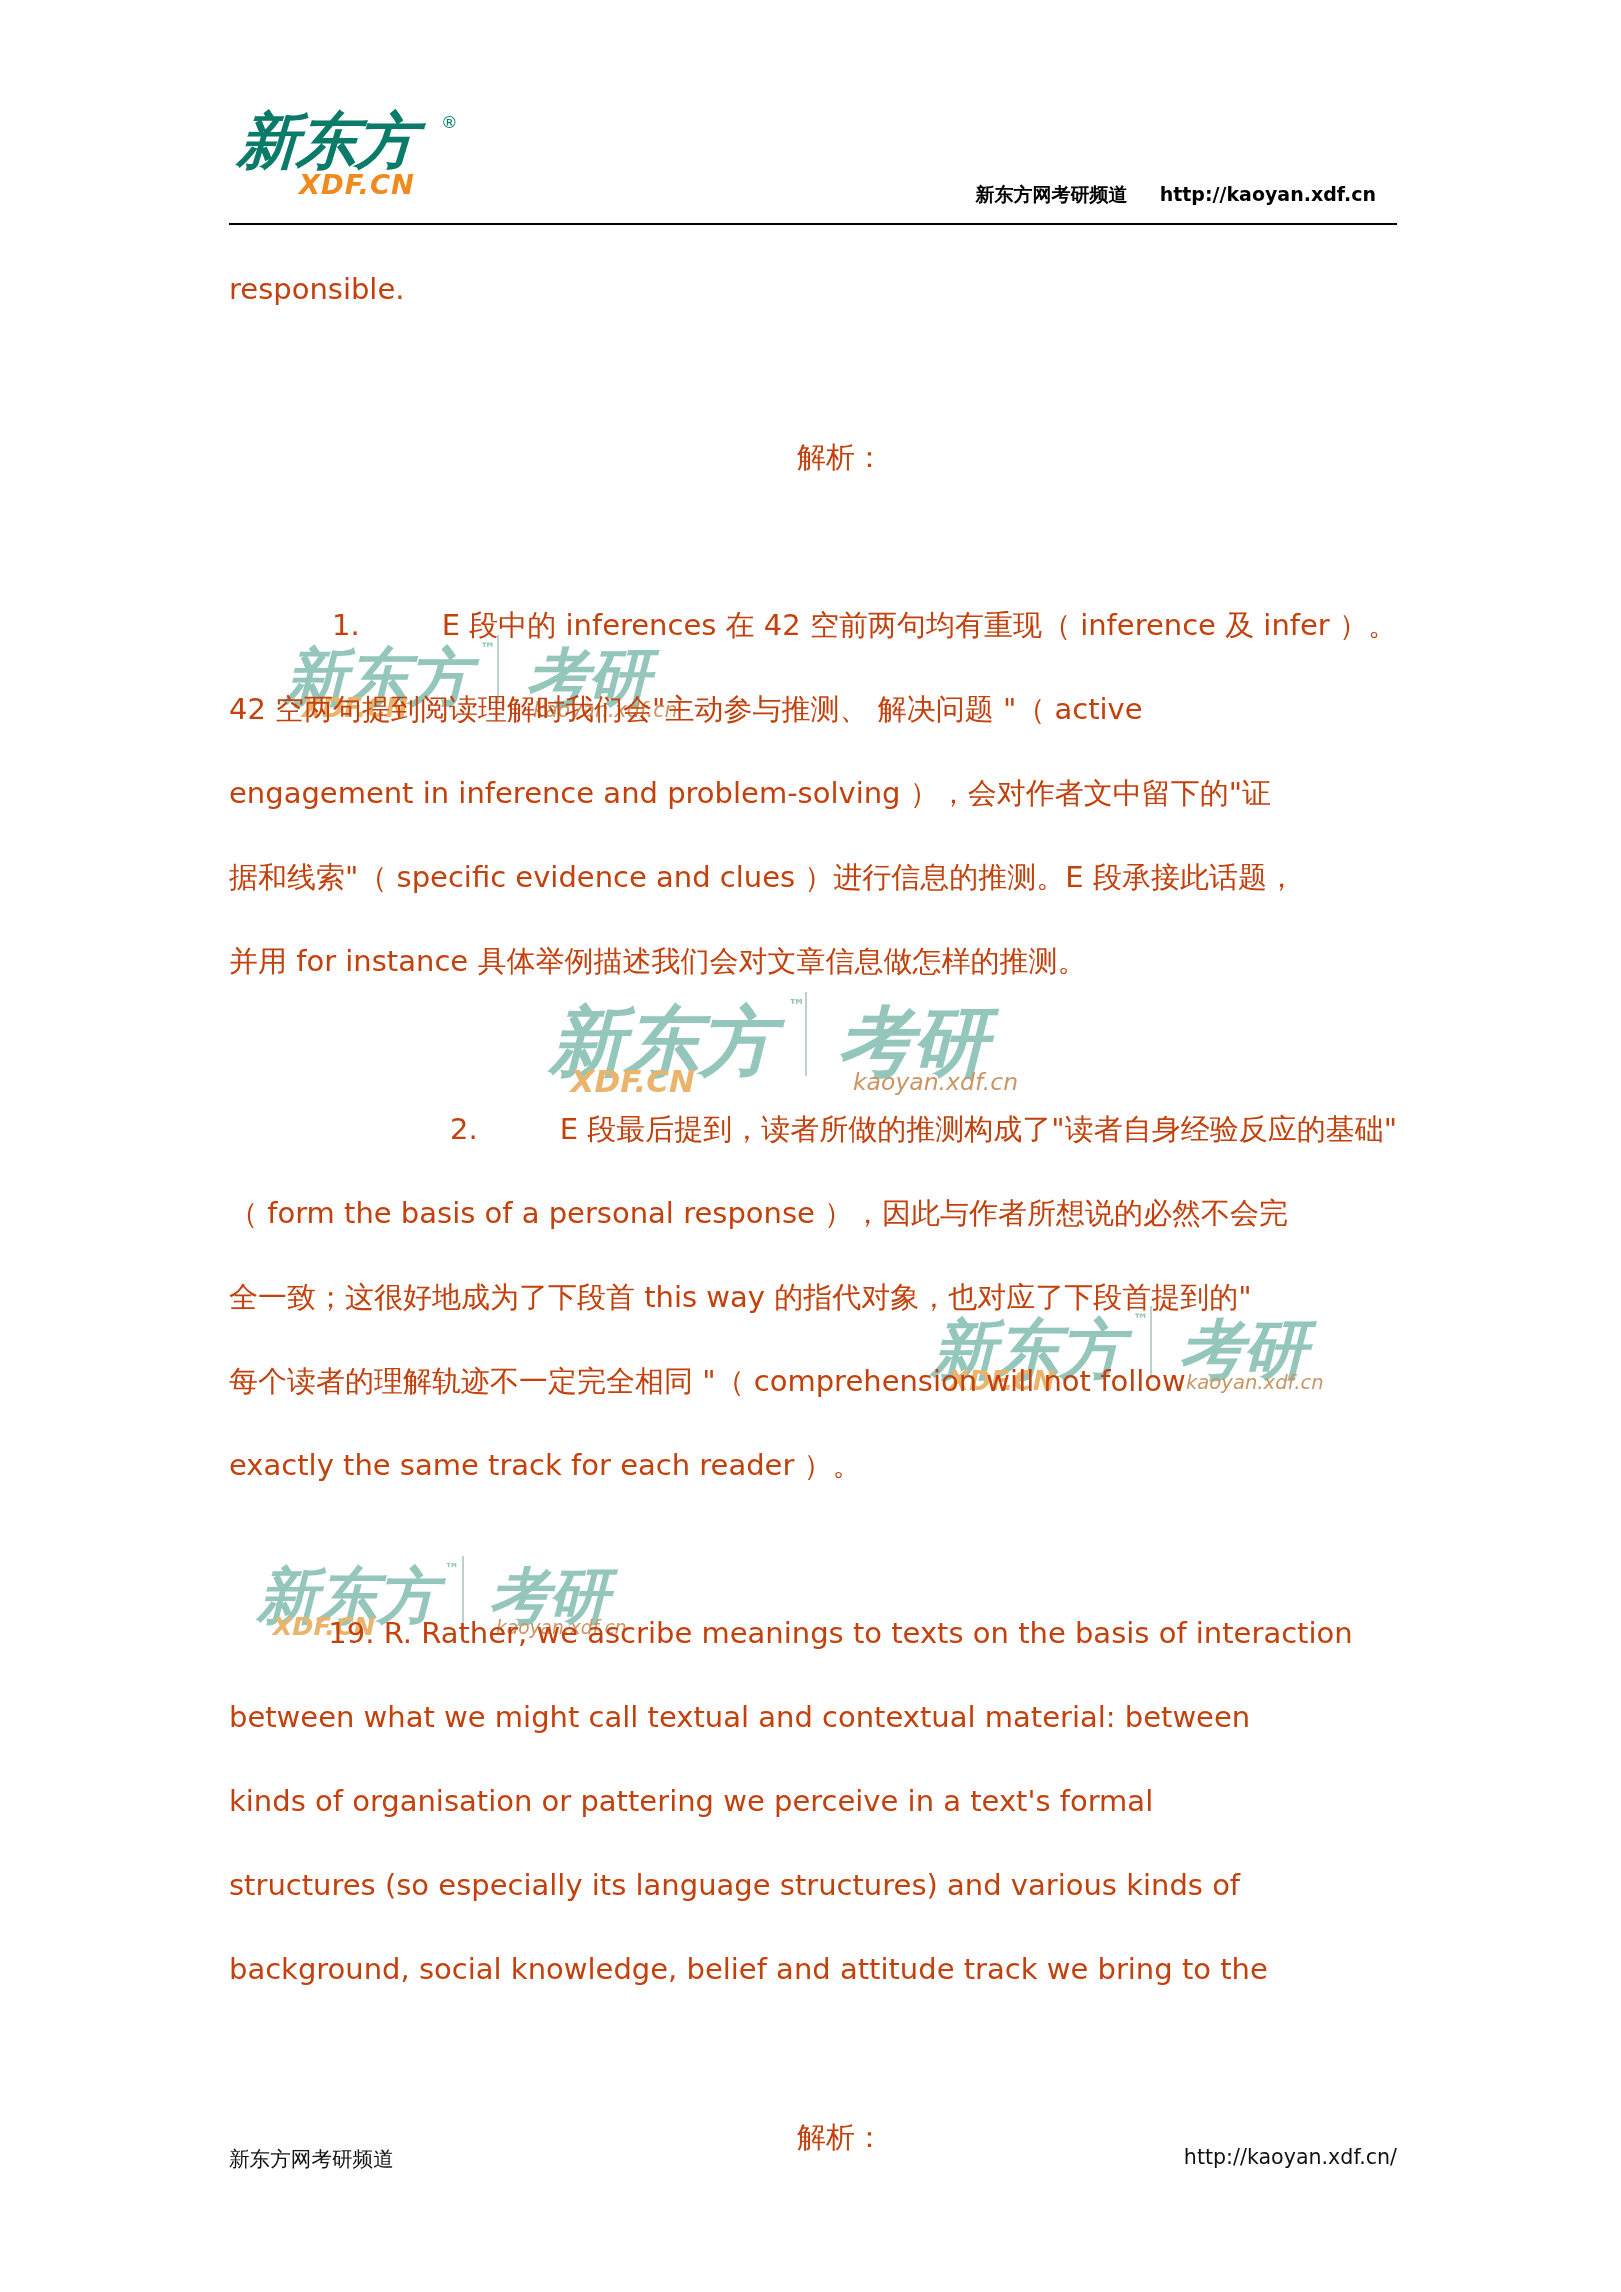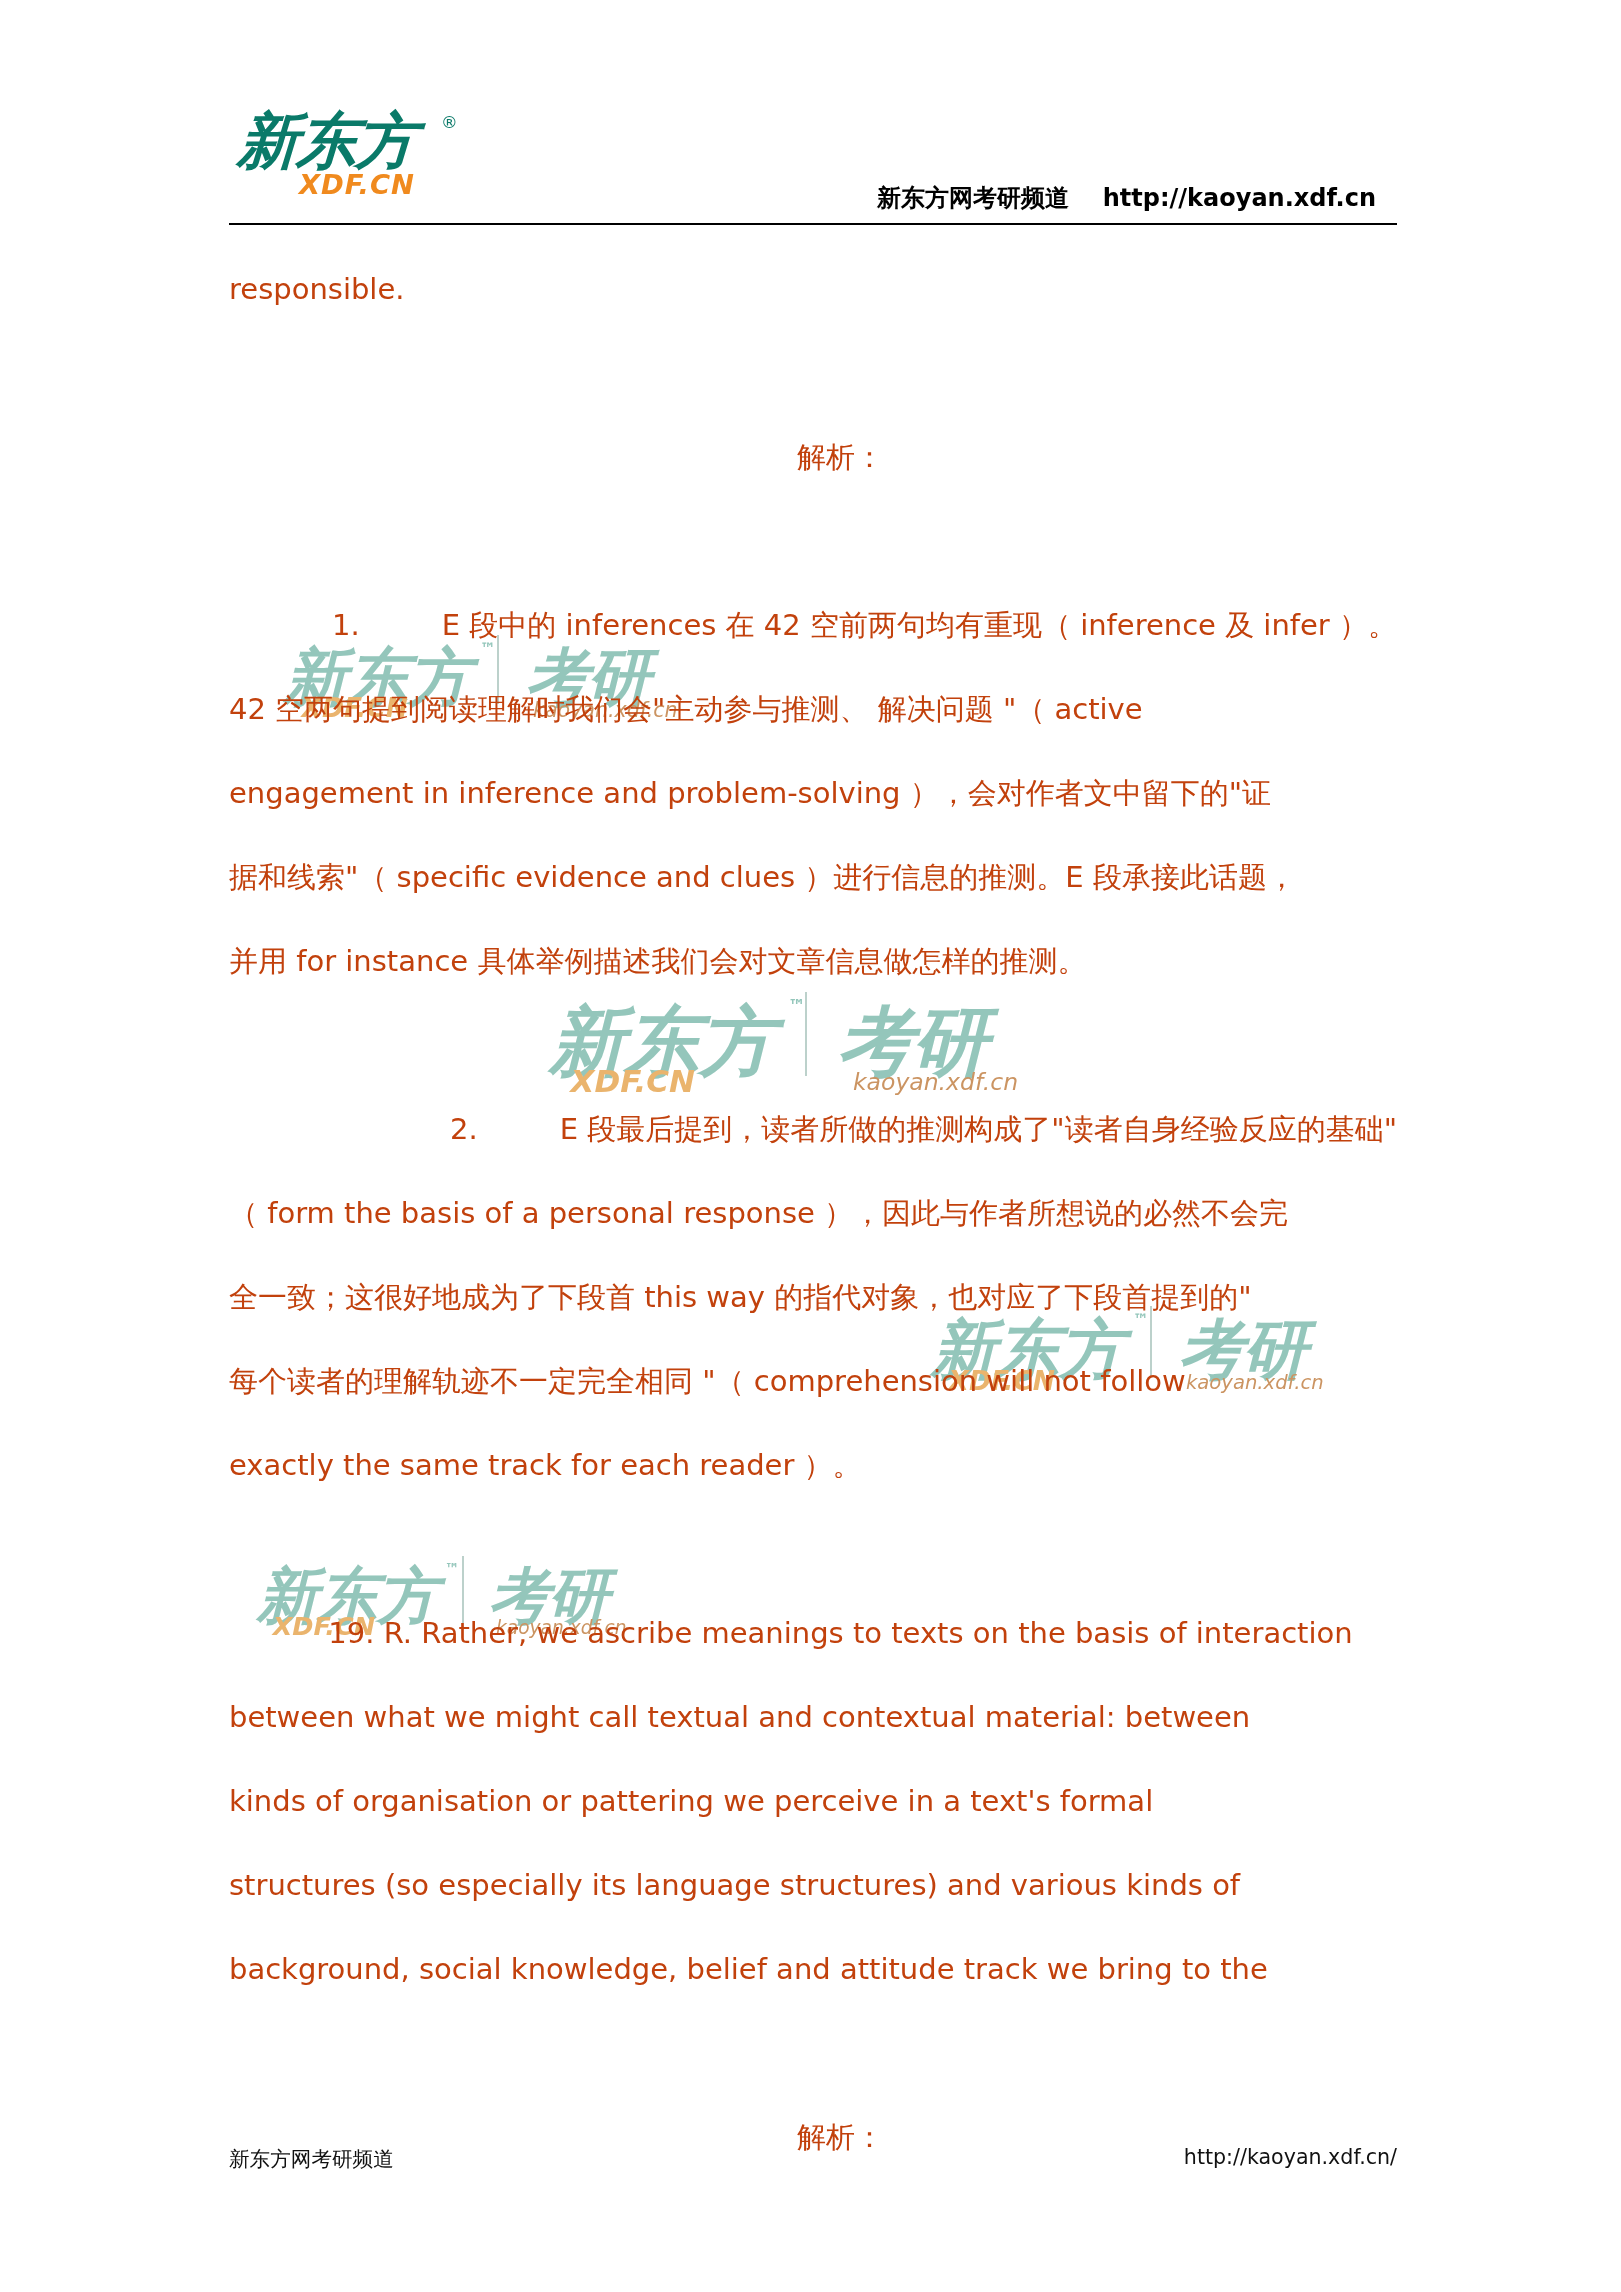--- a/index.html
+++ b/index.html
@@ -67,21 +67,21 @@
     letter-spacing: 1px;
     font-style: italic;
     white-space: nowrap;
   }
   .header-right {
     position: absolute;
     right: 0;
     top: 182px;
     width: 1376px;
     text-align: right;
-    font-size: 24px;
+    font-size: 19px;
     font-weight: bold;
     color: #000;
     white-space: nowrap;
     padding-right: 245px;
     box-sizing: border-box;
   }
   .header-right .hdr-site { margin-right: 25.5px; }
   .header-rule {
     position: absolute;
     left: 229px;

